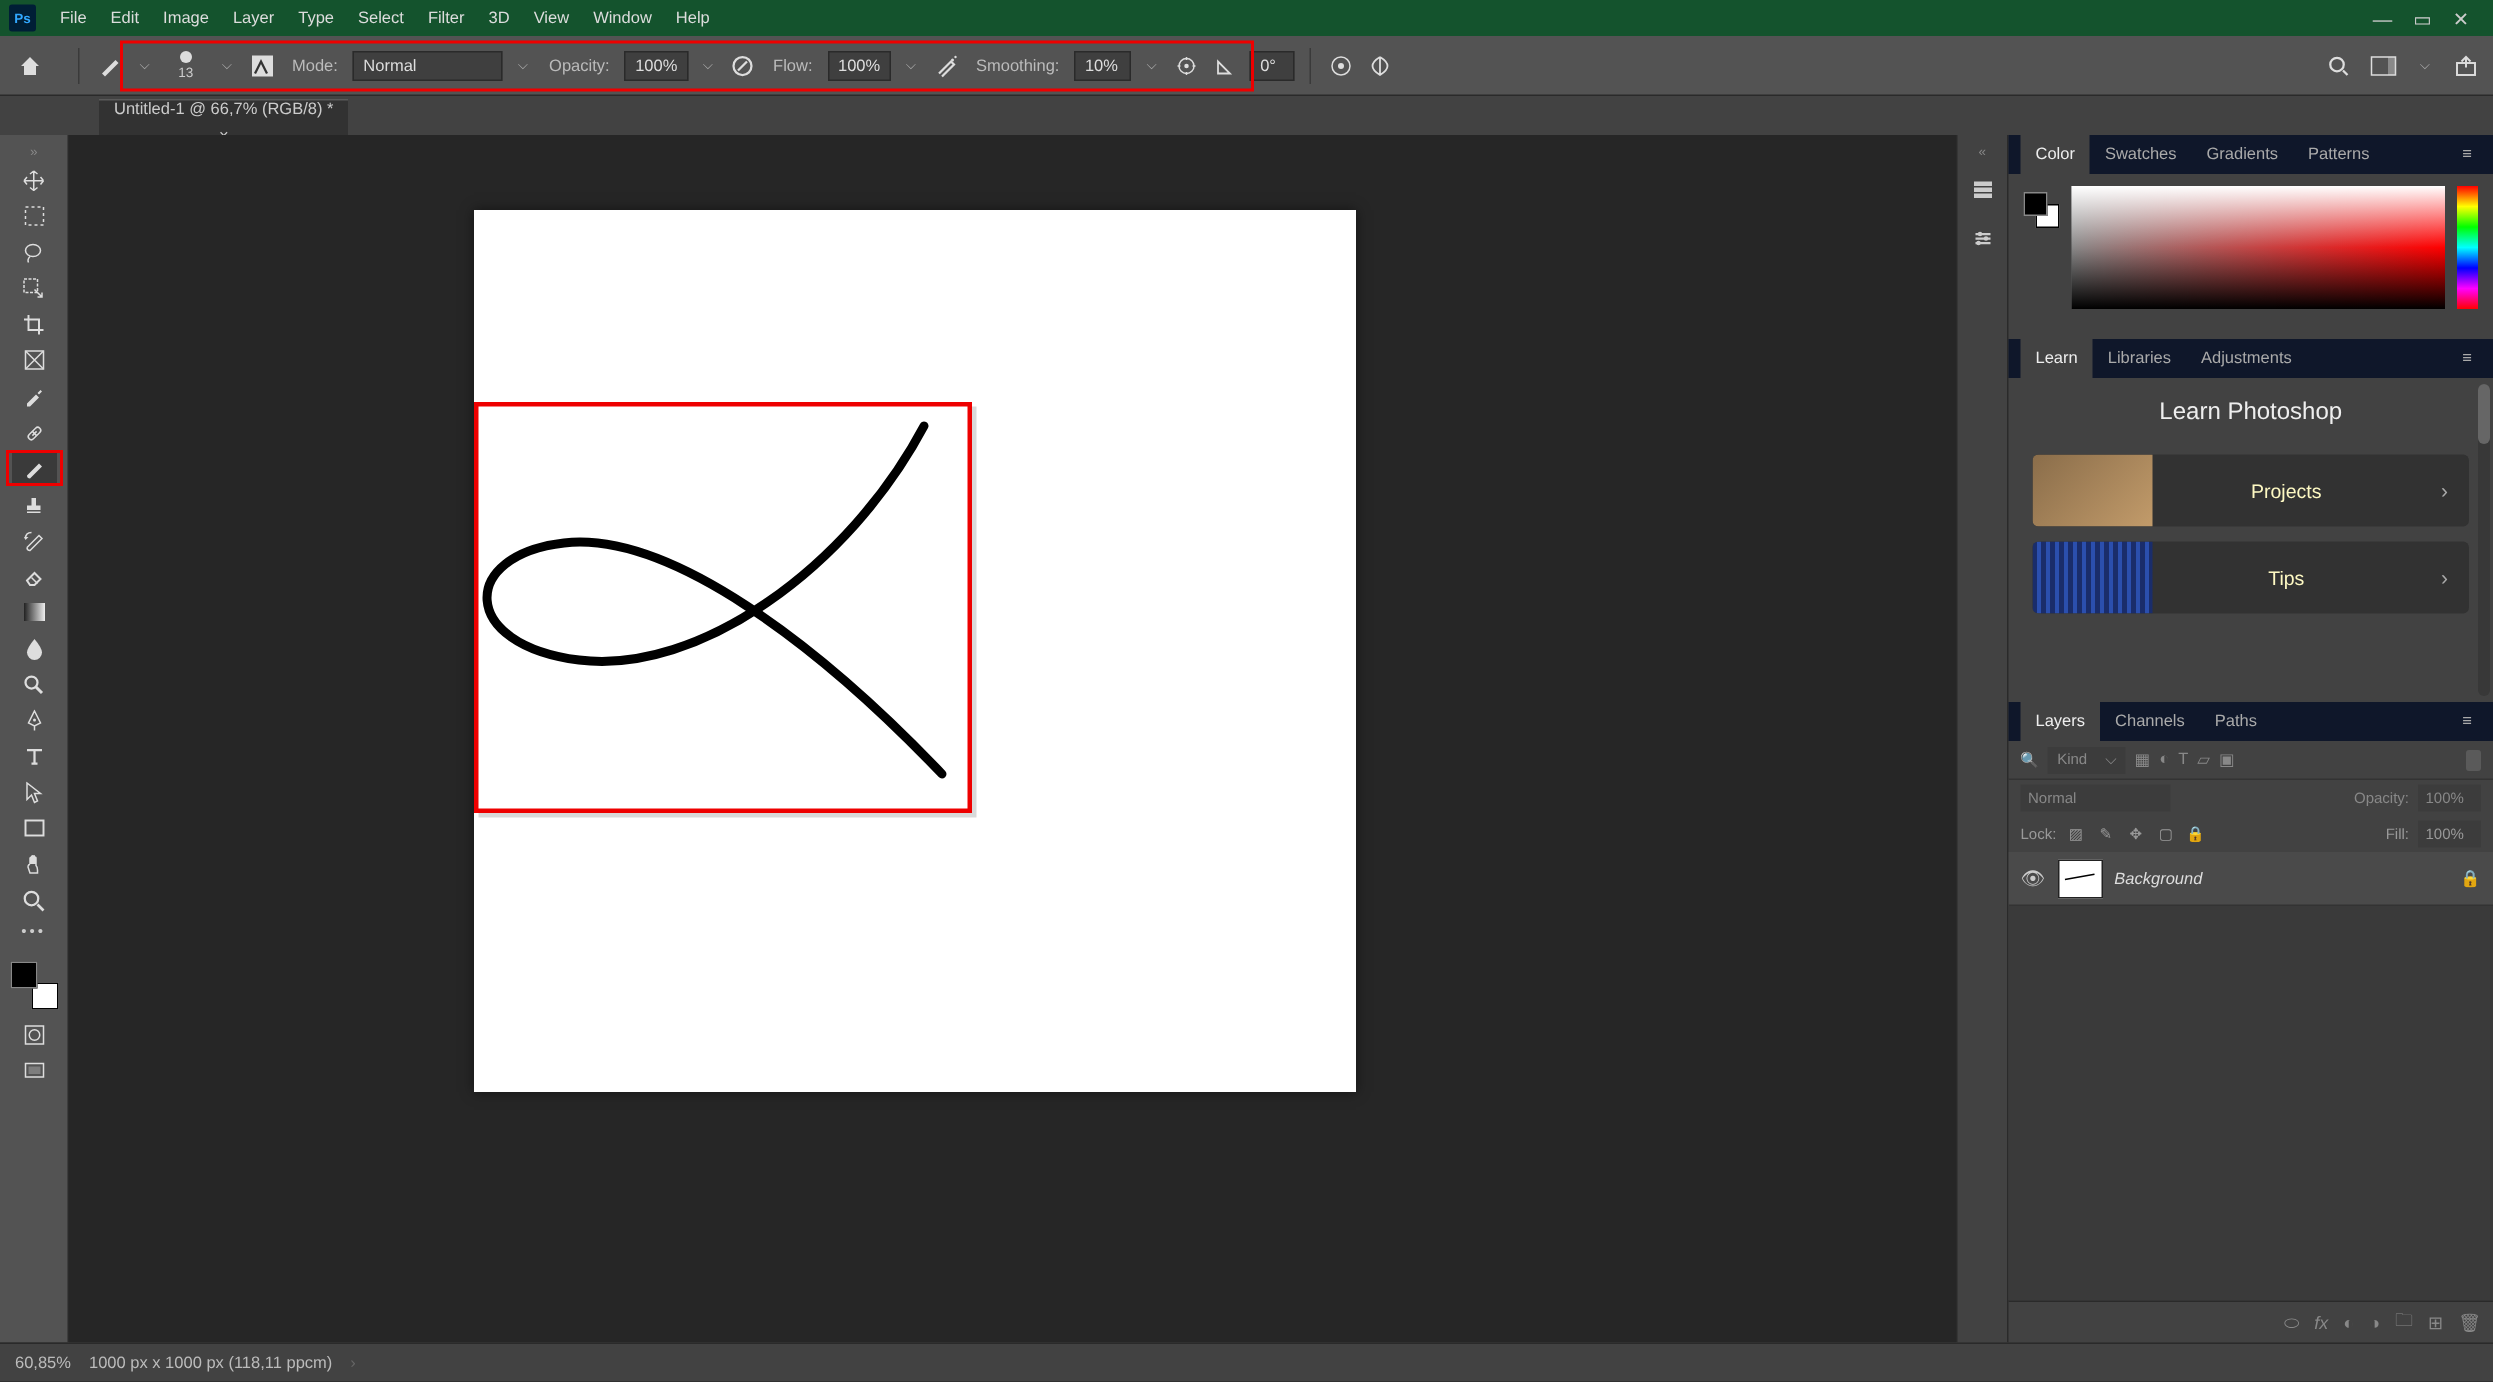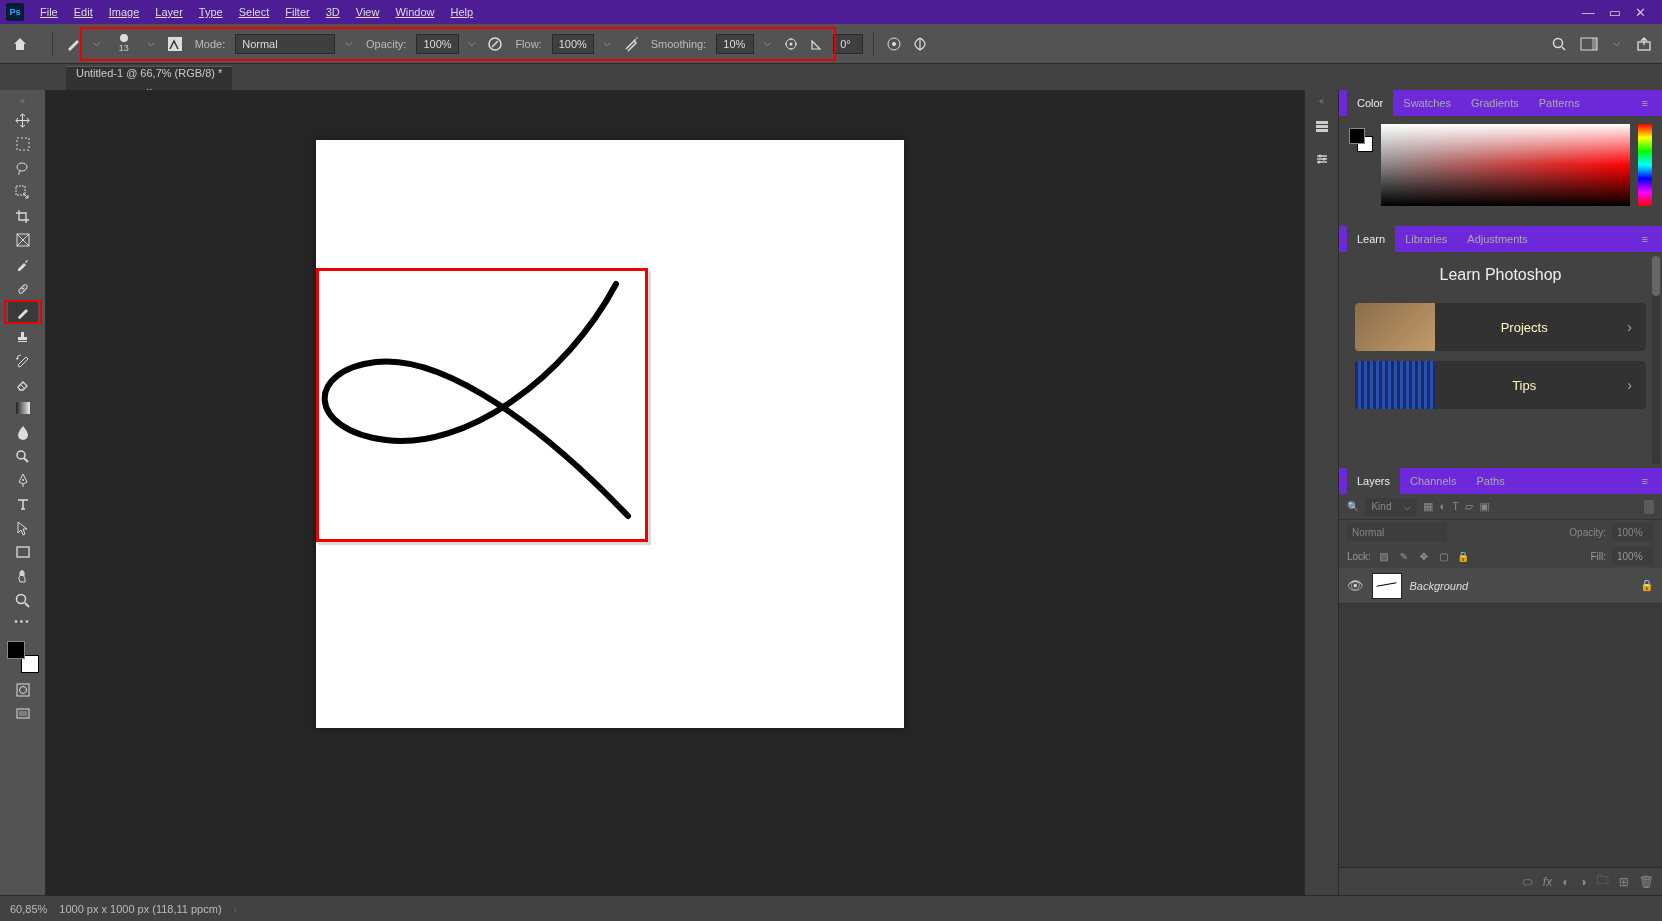--- a/index.html
+++ b/index.html
@@ -1,19 +1,19 @@
 <!DOCTYPE html>
 <html><head>
 <meta charset="utf-8">
 <style>
 * { margin:0; padding:0; box-sizing:border-box; font-family:-apple-system,Segoe UI,Helvetica,Arial,sans-serif; user-select:none; }
 body { background:#323232; color:#ccc; font-size:11px; overflow:hidden; width:1662px; height:921px; position:relative; }
-.menubar { height:24px; background:#4c1d95; display:flex; align-items:center; padding:0 6px; gap:0; }
+.menubar { height:24px; background:#14532d; display:flex; align-items:center; padding:0 6px; gap:0; }
 .ps-logo { width:18px; height:18px; background:#001e36; color:#31a8ff; font-size:9px; font-weight:bold; display:flex; align-items:center; justify-content:center; border-radius:2px; margin-right:8px; }
-.menu-item { padding:0 8px; height:24px; display:flex; align-items:center; cursor:pointer; color:#ddd;text-decoration:underline; }
+.menu-item { padding:0 8px; height:24px; display:flex; align-items:center; cursor:pointer; color:#ddd; }
 .win-controls { margin-left:auto; display:flex; gap:14px; padding-right:10px; font-size:13px; color:#ccc; }
 .win-controls span { cursor:pointer; }
 
 .optbar { height:40px; background:#535353; border-bottom:1px solid #2a2a2a; display:flex; align-items:center; padding:0 8px; gap:6px; position:relative; }
 .optbar-red { position:absolute; top:3px; left:80px; width:756px; height:34px; border:2px solid #e00; pointer-events:none; }
 .home-btn { width:24px; height:24px; display:flex; align-items:center; justify-content:center; cursor:pointer; margin-right:10px; }
 .opt-sep { width:1px; height:24px; background:#3a3a3a; margin:0 4px; }
 .opt-lbl { color:#bbb; font-size:11px; margin:0 4px; }
 .opt-field { background:#3f3f3f; border:1px solid #2a2a2a; height:20px; padding:0 6px; display:flex; align-items:center; color:#ddd; font-size:11px; min-width:50px; }
 .opt-dd { cursor:pointer; padding:0 4px; color:#aaa; font-size:9px; }
@@ -36,21 +36,21 @@
 .sw-bg { position:absolute; right:0; bottom:0; width:18px; height:18px; background:#fff; border:1px solid #000; }
 .sw-fg { position:absolute; left:0; top:0; width:18px; height:18px; background:#000; border:1px solid #888; }
 
 .canvas-area { flex:1; background:#262626; position:relative; overflow:hidden; }
 .canvas-page { position:absolute; left:270px; top:50px; width:588px; height:588px; background:#fff; box-shadow:0 0 8px rgba(0,0,0,.5); }
 .canvas-red { position:absolute; left:270px; top:178px; width:332px; height:274px; border:3px solid #e00; pointer-events:none; box-shadow:3px 3px 0 rgba(0,0,0,.15); }
 .panel-strip { width:34px; background:#424242; border-left:1px solid #2a2a2a; display:flex; flex-direction:column; align-items:center; padding-top:6px; gap:10px; }
 .panel-strip .picon { width:22px; height:22px; cursor:pointer; color:#ccc; display:flex; align-items:center; justify-content:center; }
 
 .panels { width:324px; background:#424242; display:flex; flex-direction:column; border-left:1px solid #2a2a2a; }
-.pnl-tabs { height:26px; background:#6d28d9; display:flex; align-items:center; padding:0 8px; gap:0; }
+.pnl-tabs { height:26px; background:#0f172a; display:flex; align-items:center; padding:0 8px; gap:0; }
 .pnl-tab { padding:0 10px; height:26px; display:flex; align-items:center; font-size:11px; color:#aaa; cursor:pointer; }
 .pnl-tab.active { background:#424242; color:#eee; }
 .pnl-menu { margin-left:auto; cursor:pointer; color:#aaa; padding:0 6px; }
 
 .color-body { height:110px; padding:8px 10px; display:flex; gap:8px; align-items:flex-start; }
 .chip-stack { position:relative; width:24px; height:24px; margin-top:4px;}
 .chip-bk { position:absolute; right:0; bottom:0; width:16px; height:16px; background:#fff; border:1px solid #000; }
 .chip-fr { position:absolute; left:0; top:0; width:16px; height:16px; background:#000; border:1px solid #888; }
 .spectrum { flex:1; height:82px; background:linear-gradient(to bottom,#fff 0%,rgba(255,255,255,0) 50%,#000 100%),linear-gradient(to right,#888,#f00); position:relative; }
 .hue-bar { width:14px; height:82px; background:linear-gradient(to bottom,#f00,#ff0,#0f0,#0ff,#00f,#f0f,#f00); }

